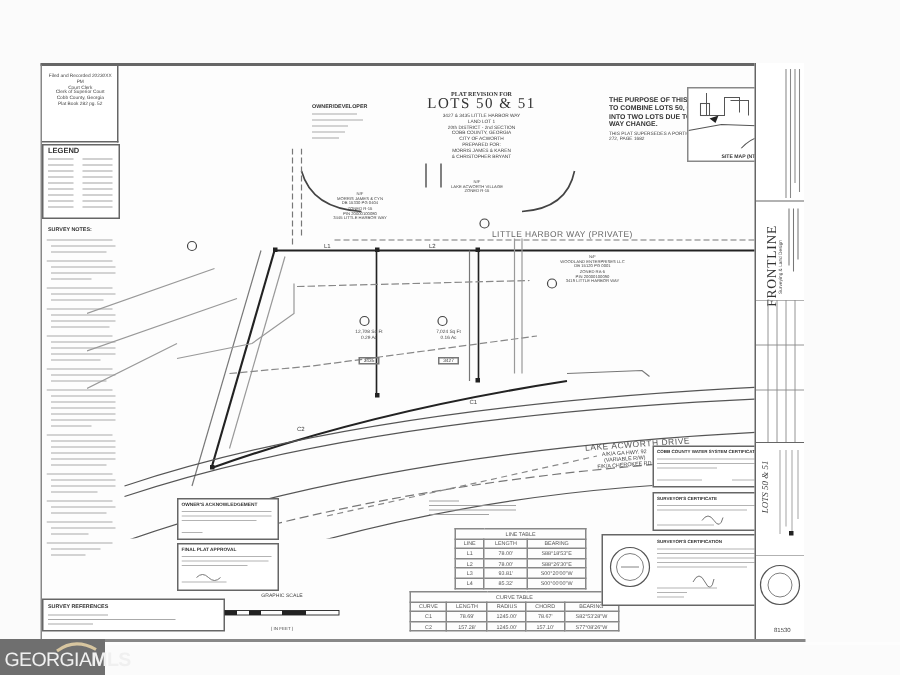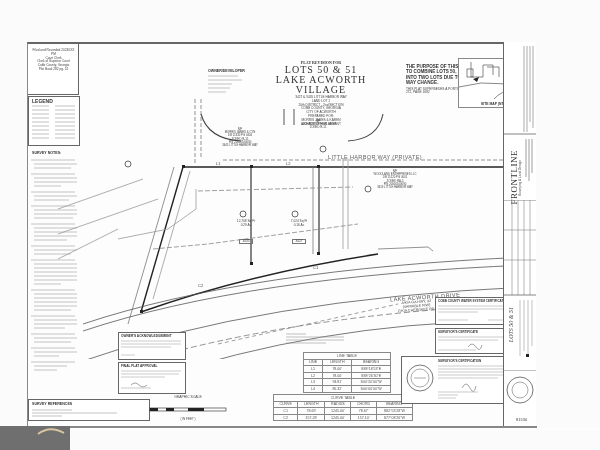--- a/index.html
+++ b/index.html
@@ -130,21 +130,20 @@
         <line x1="0" y1="6" x2="34" y2="6"></line>
         <line x1="0" y1="10" x2="24" y2="10"></line>
         <line x1="0" y1="14" x2="22" y2="14"></line>
         <line x1="0" y1="18" x2="18" y2="18"></line>
       </g>
   </svg>
 
   <div style="position:absolute;left:233px;top:16px;width:120px;">
     <div class="title-small">PLAT REVISION FOR</div>
     <div class="title-big">LOTS 50 &amp; 51</div>
-    <div class="title-big">LAKE ACWORTH VILLAGE</div>
     <div class="tiny" style="text-align:center;margin-top:1px;">3427 &amp; 3435 LITTLE HARBOR WAY
 LAND LOT 1
 20th DISTRICT - 2nd SECTION
 COBB COUNTY, GEORGIA
 CITY OF ACWORTH
 PREPARED FOR:
 MORRIS JAMES &amp; KAREN
 &amp; CHRISTOPHER BRYANT</div>
   </div>
 
@@ -468,13 +467,14 @@
 </div>
 
 <div style="position:absolute;left:536px;top:42px;width:64px;height:386px;background:#fbfbfb;"></div>
 
 <div style="position:absolute;left:27px;top:426px;width:510px;height:2px;background:#888;"></div>
 
 <div class="watermark">
   <svg width="30" height="8" style="position:absolute;left:36px;top:1px;">
     <path d="M2 7 Q14 -2 28 6" fill="none" stroke="#d8c6a0" stroke-width="2"></path>
   </svg>
+  <div class="wm-text"><span>GEORGIA</span><b>MLS</b></div>
 </div>
 
 </body></html>

